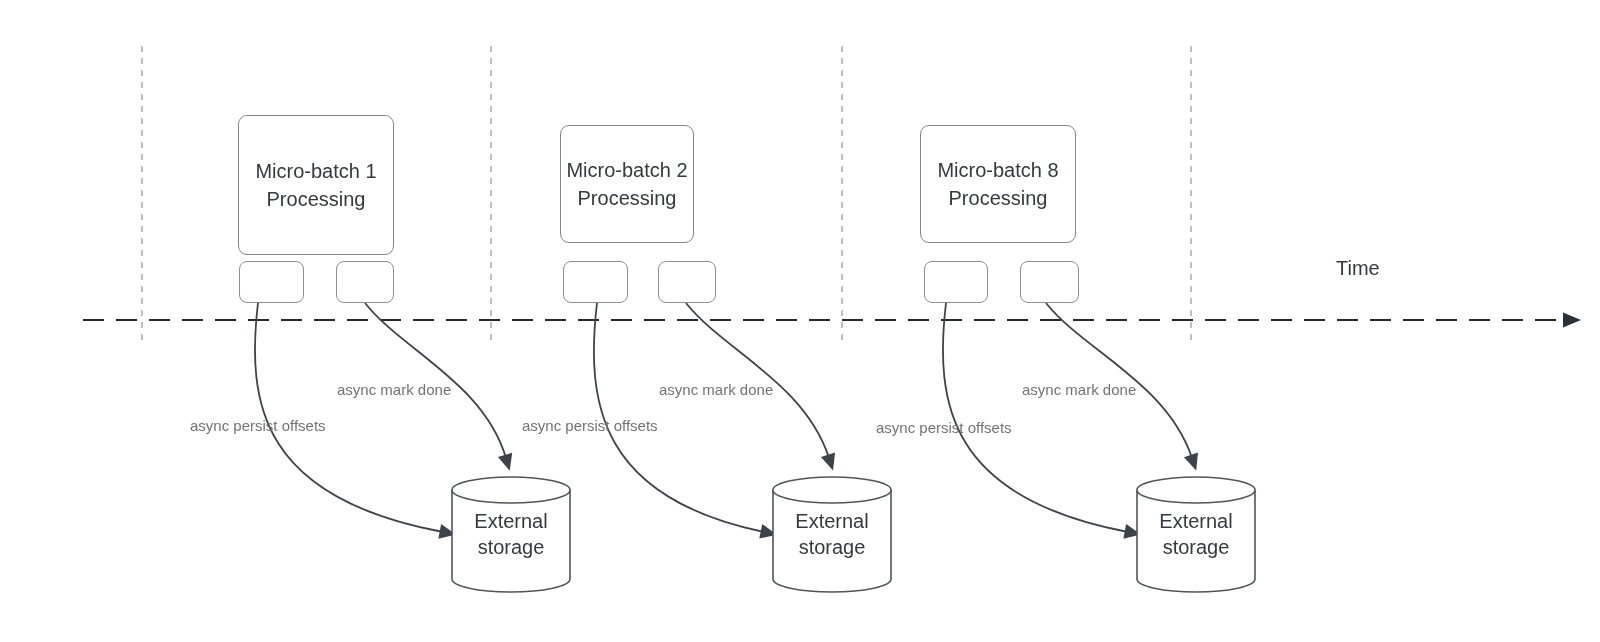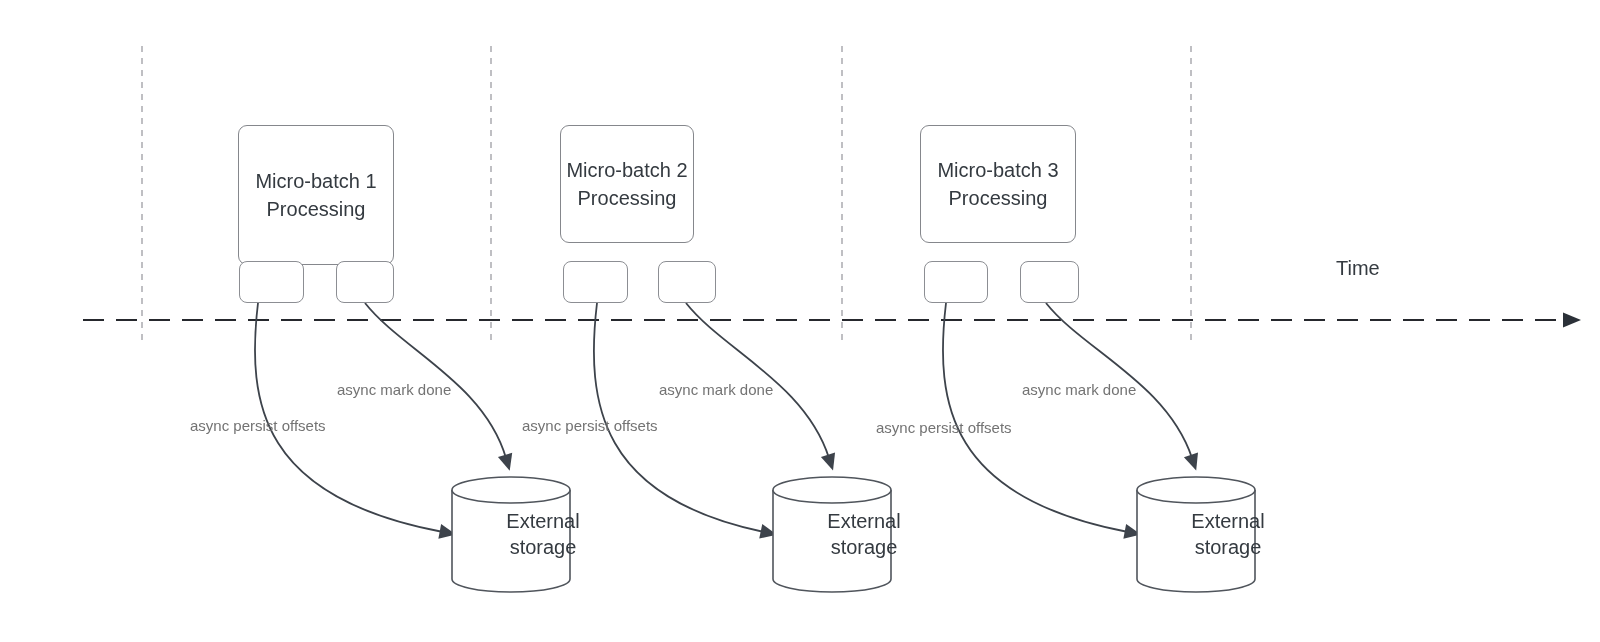--- a/index.html
+++ b/index.html
@@ -37,21 +37,20 @@
     white-space: pre-line;
   }
   .cyl-label {
     position: absolute;
     width: 118px;
     font-size: 20px;
     line-height: 26px;
     color: #343a40;
     text-align: center;
     white-space: pre-line;
-    padding-left: 32px;
   }
   .edge-label {
     position: absolute;
     width: 200px;
     font-size: 15px;
     font-weight: 400;
     color: #737373;
     text-align: left;
     white-space: nowrap;
   }
@@ -97,21 +96,21 @@
     <g stroke="#50555c" stroke-width="1.6" fill="#ffffff">
       <path d="M452,490 L452,579 A59,13 0 0 0 570,579 L570,490"></path>
       <ellipse cx="511" cy="490" rx="59" ry="13"></ellipse>
       <path d="M773,490 L773,579 A59,13 0 0 0 891,579 L891,490"></path>
       <ellipse cx="832" cy="490" rx="59" ry="13"></ellipse>
       <path d="M1137,490 L1137,579 A59,13 0 0 0 1255,579 L1255,490"></path>
       <ellipse cx="1196" cy="490" rx="59" ry="13"></ellipse>
     </g>
   </svg>
 
-  <div class="bigbox" style="left:238px; top:125px; width:156px; height:140px;">
+  <div class="bigbox" style="left:238px; top:115px; width:156px; height:140px;">
     <div class="boxtext">Micro-batch 1
 Processing</div>
   </div>
   <div class="smallbox" style="left:239px; top:261px; width:65px; height:42px;"></div>
   <div class="smallbox" style="left:336px; top:261px; width:58px; height:42px;"></div>
   <div class="edge-label" style="left:190px; top:417px;">async persist offsets</div>
   <div class="edge-label" style="left:337px; top:381px;">async mark done</div>
   <div class="cyl-label" style="left:452px; top:508px;">External
 storage</div>
 
@@ -120,21 +119,21 @@
 Processing</div>
   </div>
   <div class="smallbox" style="left:563px; top:261px; width:65px; height:42px;"></div>
   <div class="smallbox" style="left:658px; top:261px; width:58px; height:42px;"></div>
   <div class="edge-label" style="left:522px; top:417px;">async persist offsets</div>
   <div class="edge-label" style="left:659px; top:381px;">async mark done</div>
   <div class="cyl-label" style="left:773px; top:508px;">External
 storage</div>
 
   <div class="bigbox" style="left:920px; top:125px; width:156px; height:118px;">
-    <div class="boxtext">Micro-batch 3
+    <div class="boxtext">Micro-batch 8
 Processing</div>
   </div>
   <div class="smallbox" style="left:924px; top:261px; width:64px; height:42px;"></div>
   <div class="smallbox" style="left:1020px; top:261px; width:59px; height:42px;"></div>
   <div class="edge-label" style="left:876px; top:419px;">async persist offsets</div>
   <div class="edge-label" style="left:1022px; top:381px;">async mark done</div>
   <div class="cyl-label" style="left:1137px; top:508px;">External
 storage</div>
 
   <div class="time-label" style="left:1336px; top:257px;">Time</div>

